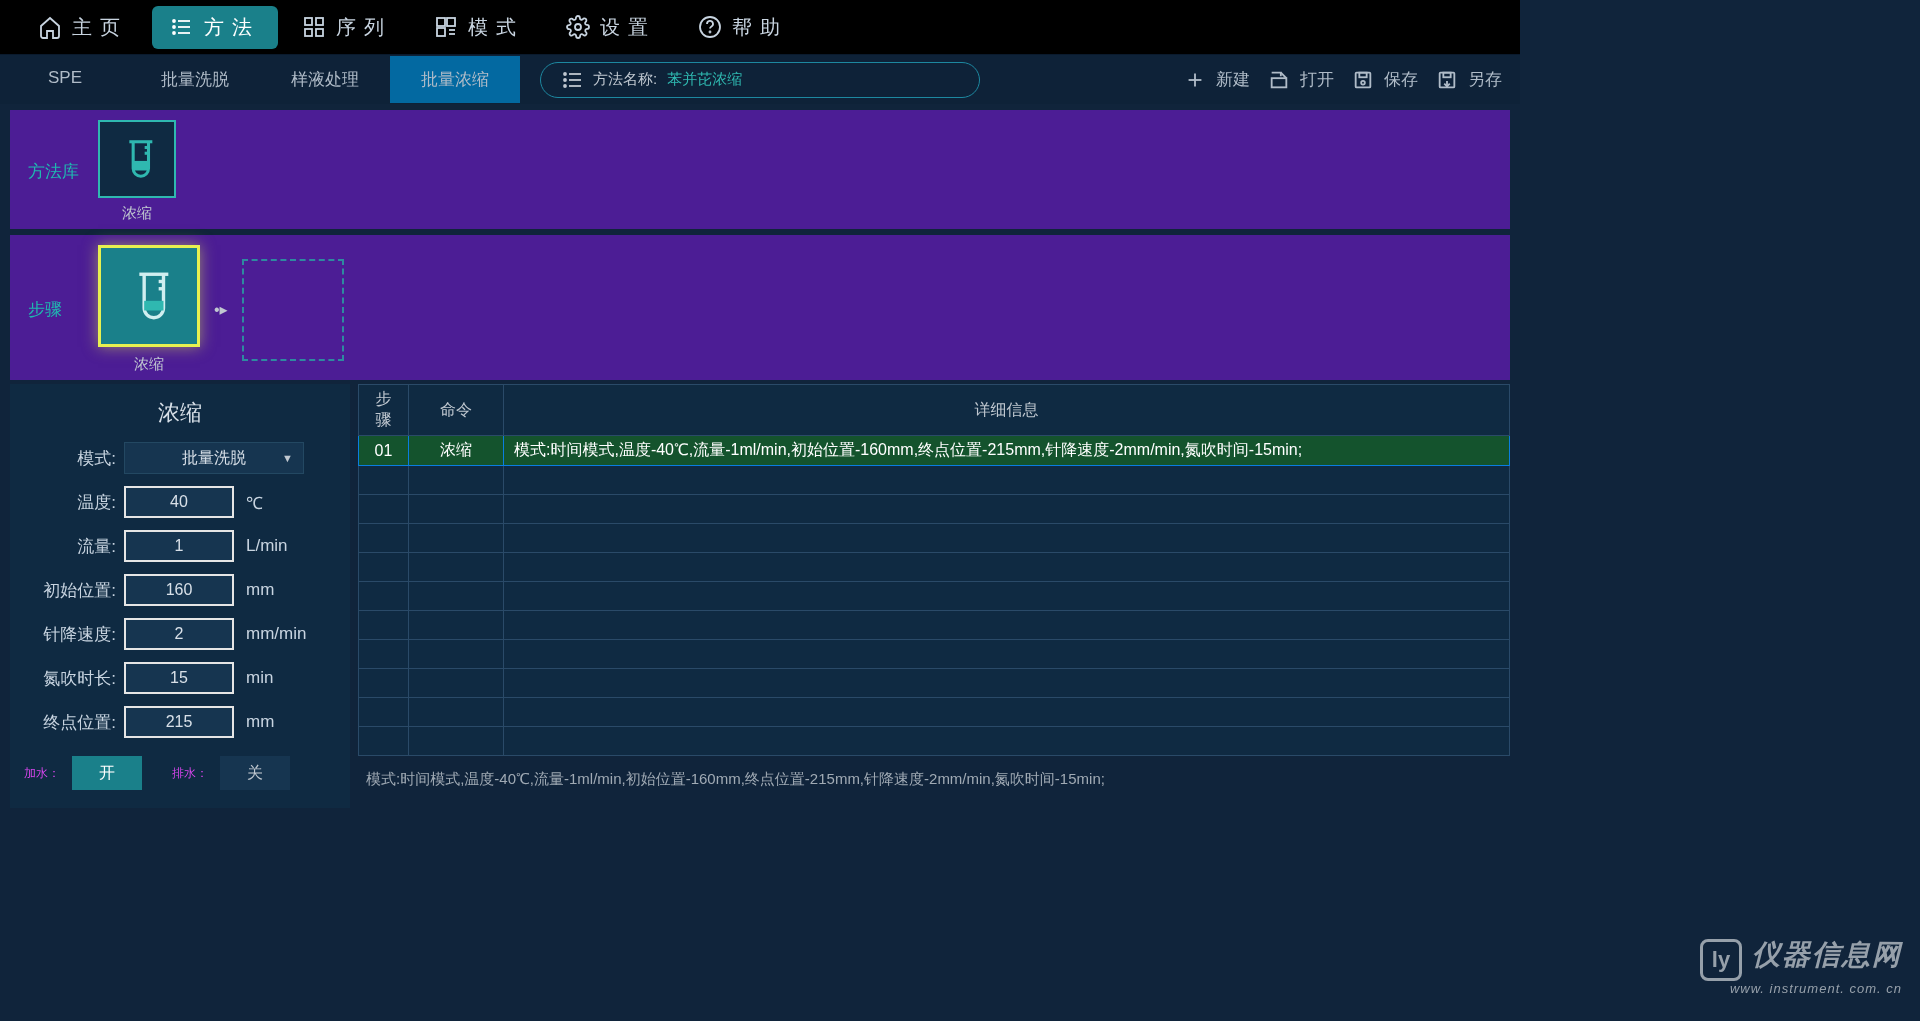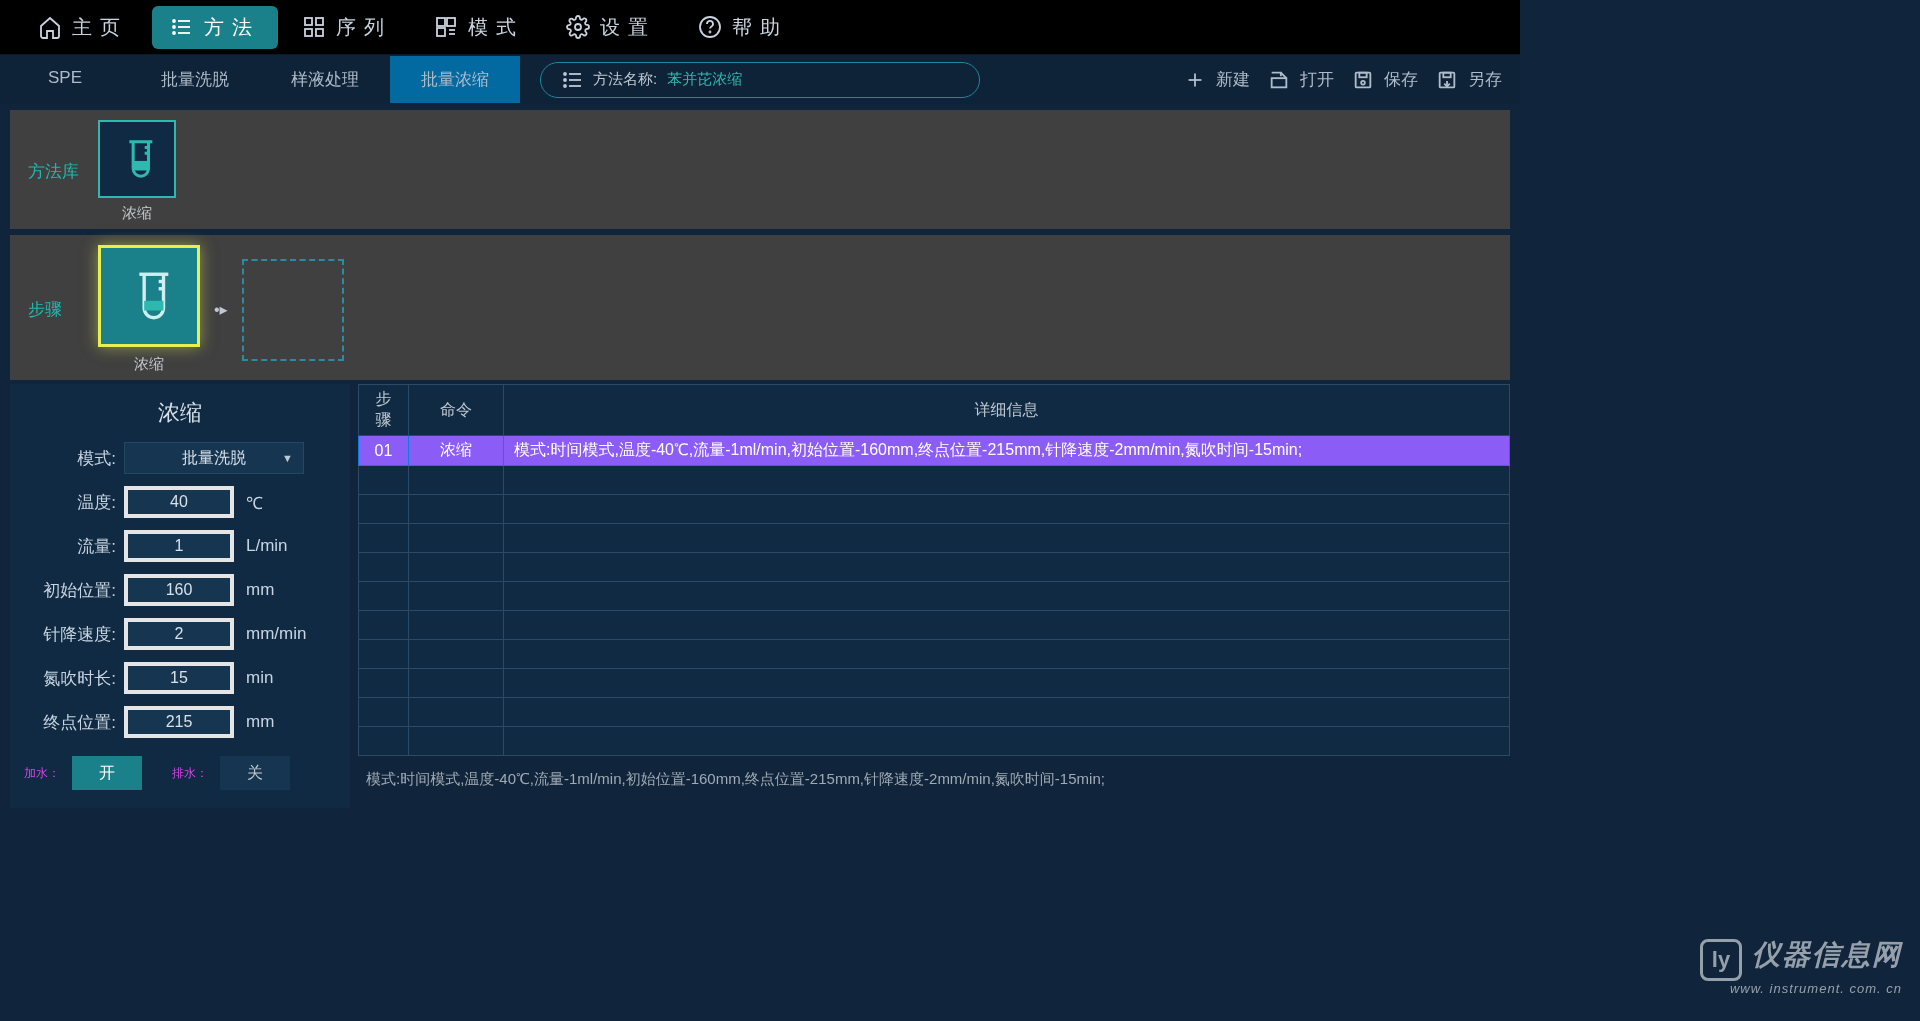--- a/index.html
+++ b/index.html
@@ -66,21 +66,21 @@
 .method-name-val { color:#2fb8b0; font-size:15px; margin-left: 10px; }
 .subnav .spacer { flex:1; }
 .action-btn {
   display:flex; align-items:center; gap:10px;
   margin-right: 18px; color:#b0bcc8; font-size:17px; cursor:pointer;
 }
 .action-btn svg { width:22px; height:22px; stroke:#b0bcc8; fill:none; stroke-width:2; }
 
 .library-row, .steps-row {
   display:flex; align-items:center;
-  background: #404040;
+  background: #4c1d95;
   margin: 6px 10px 4px 10px;
   padding: 10px 8px 6px 8px;
 }
 .row-label { color:#1fb8b0; font-size:17px; width:80px; padding-left:10px; }
 .lib-item { text-align:center; margin-right: 30px; cursor:pointer; }
 .lib-box {
   width: 78px; height: 78px;
   border: 2px solid #2e8aa0;
   display:flex; align-items:center; justify-content:center;
   background:#0f2a42;
@@ -113,21 +113,21 @@
 .form-panel {
   background:#0f2a42;
   width: 340px;
   padding: 14px 14px 18px 14px;
 }
 .form-title { text-align:center; font-size:22px; color:#d8e0e8; margin-bottom:14px; }
 .form-row { display:flex; align-items:center; margin-bottom: 12px; }
 .form-row label { width:92px; text-align:right; color:#c8d4e0; font-size:17px; margin-right:8px; }
 .form-input {
   width: 110px; height: 32px;
-  background:#163550; border:4px solid #e5e5e5;
+  background:#163550; border:2px solid #e5e5e5;
   color:#d8e0e8; text-align:center; font-size:16px;
 }
 .form-unit { margin-left:12px; color:#c8d4e0; font-size:17px; }
 .form-select {
   width: 180px; height: 32px;
   background:#163550; border:1px solid #234862;
   color:#d8e0e8; text-align:center; font-size:16px;
   display:flex; align-items:center; justify-content:center; position:relative;
 }
 .form-select::after { content:"▼"; position:absolute; right:10px; font-size:11px; color:#c0c8d0; }
@@ -140,21 +140,21 @@
 .table-panel { flex:1; display:flex; flex-direction:column; }
 .data-table {
   border:1px solid #2a4a68; border-collapse:collapse; width:100%;
   background:#0f2a42;
 }
 .data-table th, .data-table td {
   border:1px solid #2a4a68; padding:4px 10px; font-size:16px; font-weight:normal;
   color:#c0c8d0; text-align:left; height:29px;
 }
 .data-table th { text-align:center; }
-.data-table tr.selected-row td { background:#8b5cf6; color:#fff; border-color:#0a7de0; }
+.data-table tr.selected-row td { background:#14532d; color:#fff; border-color:#0a7de0; }
 .col-step { width:50px; text-align:center; }
 .col-cmd { width:95px; text-align:center; }
 .status-line { color:#a0aab4; font-size:15px; padding:14px 8px 4px 8px; }
 
 .watermark {
   position:absolute; right:18px; bottom:25px;
   color:#aeb6be; text-align:right; font-style:italic;
   opacity:.85;
 }
 .watermark .wm1 { font-size:28px; font-weight:bold; letter-spacing:2px; }

